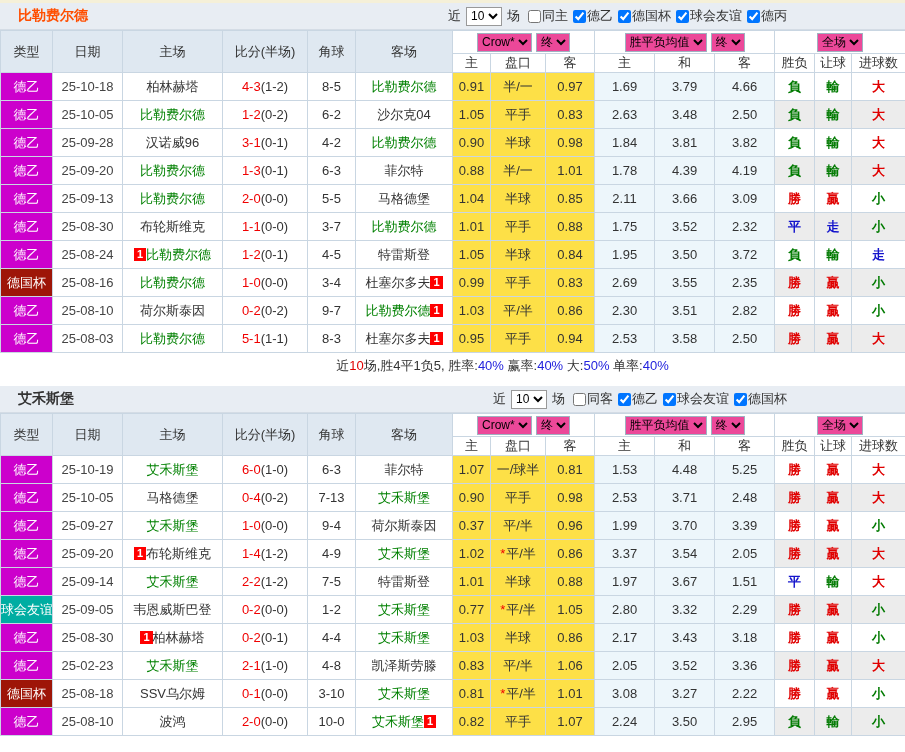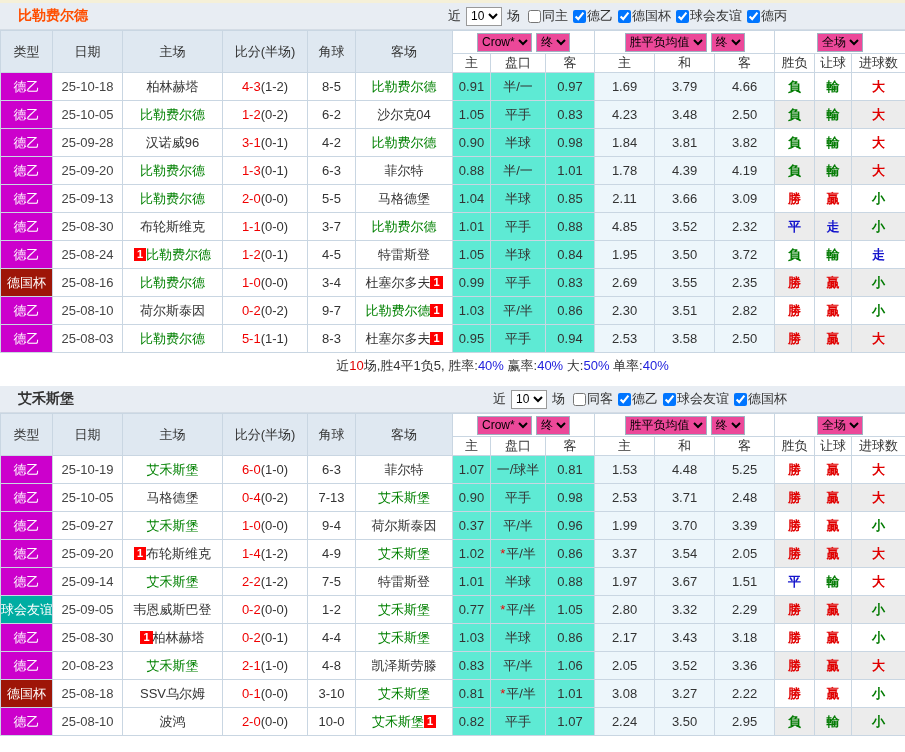--- a/index.html
+++ b/index.html
@@ -31,21 +31,21 @@
   thead .th-sel { background:#fff; height:23px; font-weight:normal; }
   thead .th-sub { background:#fff; height:19px; font-weight:normal; font-size:13px; }
   thead select { height:19px; font-size:12px; border:1px solid #9fb1c1; background:#ec4899; margin:0 2px; }
   tbody td { height:28px; background:#fff; }
   td.c-type { color:#fff; font-size:13px; }
   td.c-date { color:#444; }
   .team-green { color:#008000; }
   .team-dark { color:#333; }
   .ft { color:#f00000; }
   .ht { color:#333; }
-  td.cream { background:#5eead4; }
+  td.cream { background:#fde047; }
   td.lblue { background:#edf6fb; }
   td.wl { background:#fff; font-weight:bold; }
   td.wl.stripe { background:#ececec; }
   .star { color:#f00000; margin-right:1px; }
   .badge { display:inline-block; background:#f00; color:#fff; font-size:11px; font-weight:bold; line-height:13px; padding:0 3px; vertical-align:1px; }
 
   .summary { height:26px; line-height:26px; text-align:center; padding-left:100px; font-size:13px; background:#fff; }
   .gap { height:7px; background:#fff; }
 </style>
 </head>
@@ -145,21 +145,21 @@
           <tr>
             <td class="c-type" style="background:#cc00cc">德乙</td>
             <td class="c-date">25-10-05</td>
             <td><span class="team-green">比勒费尔德</span></td>
             <td><span class="ft">1-2</span><span class="ht">(0-2)</span></td>
             <td>6-2</td>
             <td><span class="team-dark">沙尔克04</span></td>
             <td class="cream">1.05</td>
             <td class="cream">平手</td>
             <td class="cream">0.83</td>
-            <td class="lblue">4.23</td>
+            <td class="lblue">2.63</td>
             <td class="lblue">3.48</td>
             <td class="lblue">2.50</td>
             <td class="wl stripe" style="color:#007a00">負</td>
             <td class="wl stripe" style="color:#007a00">輸</td>
             <td class="wl stripe" style="color:#e00000">大</td>
           </tr>
           <tr>
             <td class="c-type" style="background:#cc00cc">德乙</td>
             <td class="c-date">25-09-28</td>
             <td><span class="team-dark">汉诺威96</span></td>
@@ -213,21 +213,21 @@
           <tr>
             <td class="c-type" style="background:#cc00cc">德乙</td>
             <td class="c-date">25-08-30</td>
             <td><span class="team-dark">布轮斯维克</span></td>
             <td><span class="ft">1-1</span><span class="ht">(0-0)</span></td>
             <td>3-7</td>
             <td><span class="team-green">比勒费尔德</span></td>
             <td class="cream">1.01</td>
             <td class="cream">平手</td>
             <td class="cream">0.88</td>
-            <td class="lblue">4.85</td>
+            <td class="lblue">1.75</td>
             <td class="lblue">3.52</td>
             <td class="lblue">2.32</td>
             <td class="wl stripe" style="color:#1414cc">平</td>
             <td class="wl stripe" style="color:#1414cc">走</td>
             <td class="wl stripe" style="color:#007a00">小</td>
           </tr>
           <tr>
             <td class="c-type" style="background:#cc00cc">德乙</td>
             <td class="c-date">25-08-24</td>
             <td><span class="badge">1</span><span class="team-green">比勒费尔德</span></td>
@@ -480,21 +480,21 @@
             <td class="cream">0.86</td>
             <td class="lblue">2.17</td>
             <td class="lblue">3.43</td>
             <td class="lblue">3.18</td>
             <td class="wl" style="color:#e00000">勝</td>
             <td class="wl" style="color:#e00000">贏</td>
             <td class="wl" style="color:#007a00">小</td>
           </tr>
           <tr>
             <td class="c-type" style="background:#cc00cc">德乙</td>
-            <td class="c-date">20-08-23</td>
+            <td class="c-date">25-02-23</td>
             <td><span class="team-green">艾禾斯堡</span></td>
             <td><span class="ft">2-1</span><span class="ht">(1-0)</span></td>
             <td>4-8</td>
             <td><span class="team-dark">凯泽斯劳滕</span></td>
             <td class="cream">0.83</td>
             <td class="cream">平/半</td>
             <td class="cream">1.06</td>
             <td class="lblue">2.05</td>
             <td class="lblue">3.52</td>
             <td class="lblue">3.36</td>

